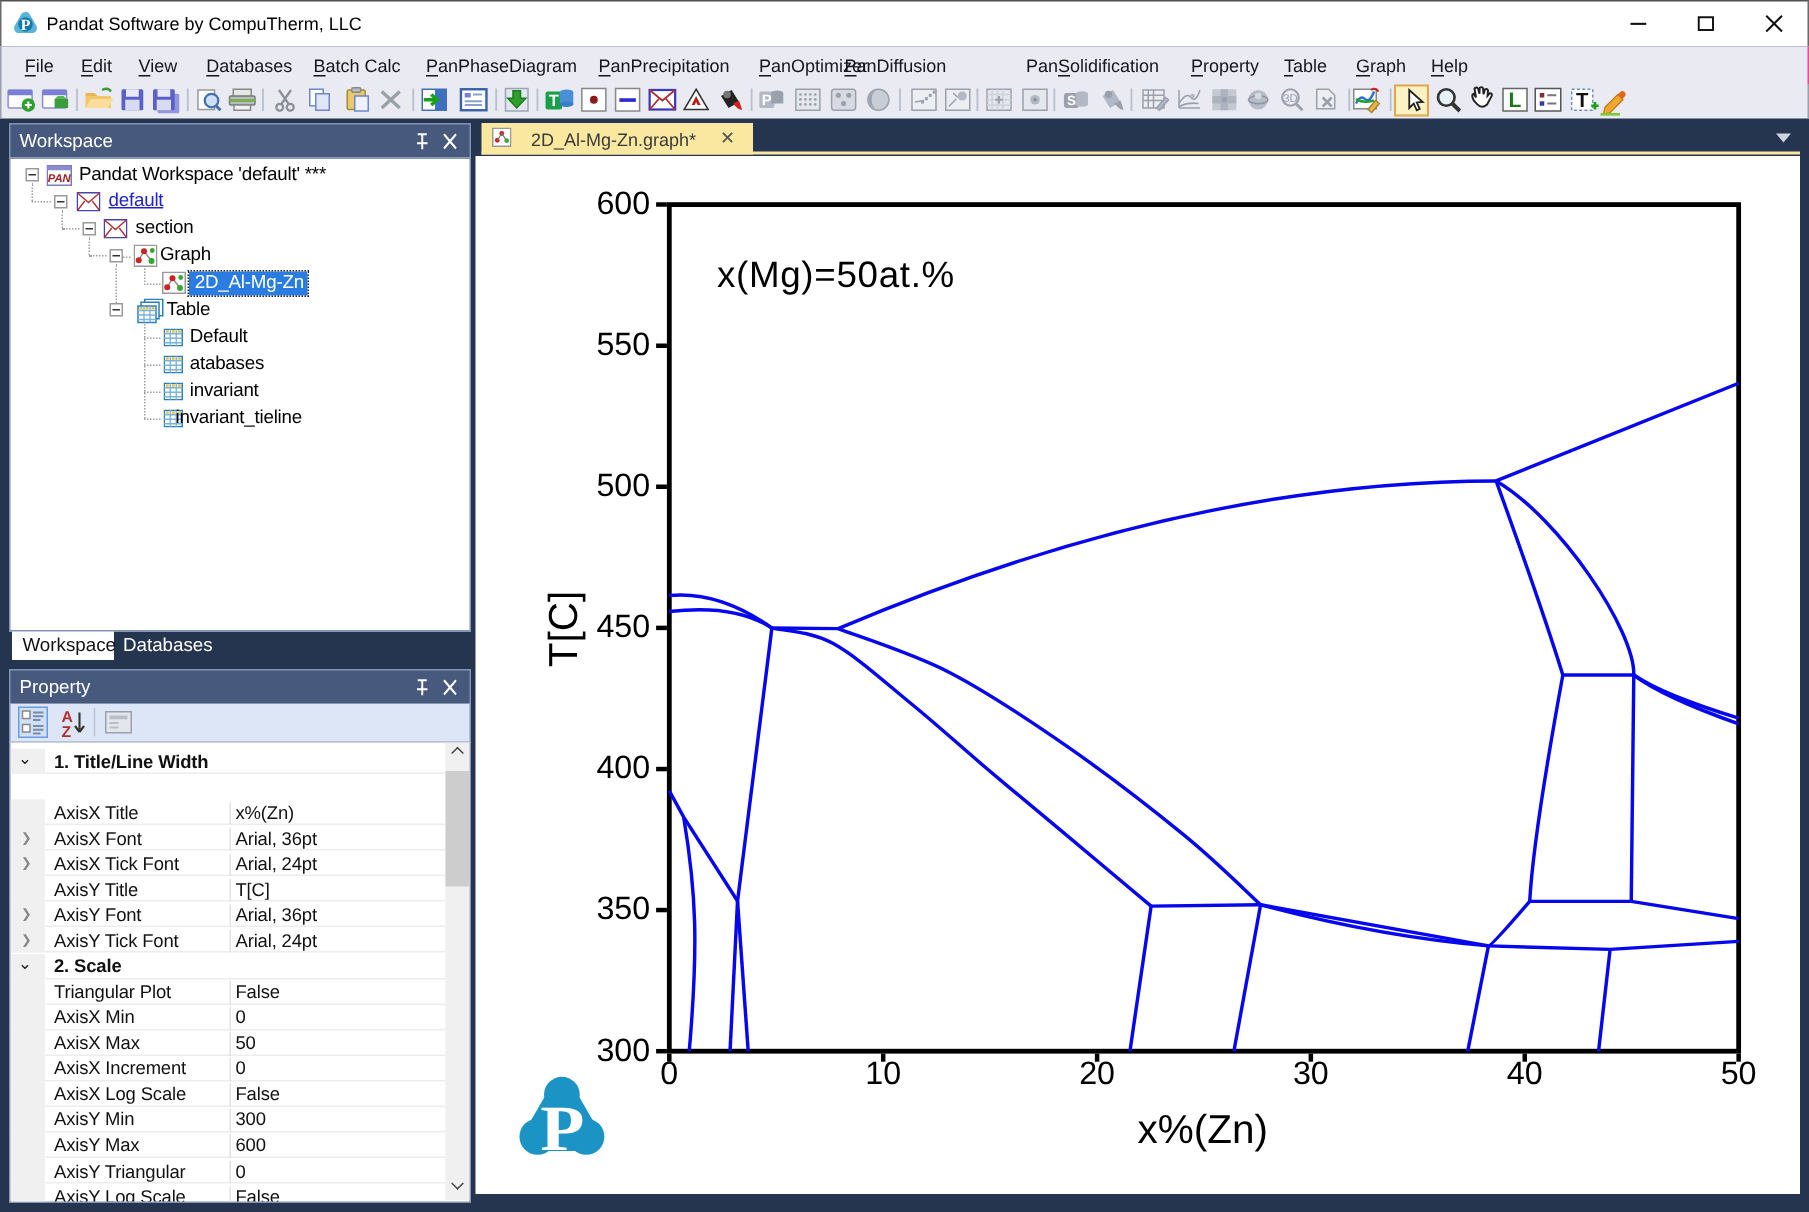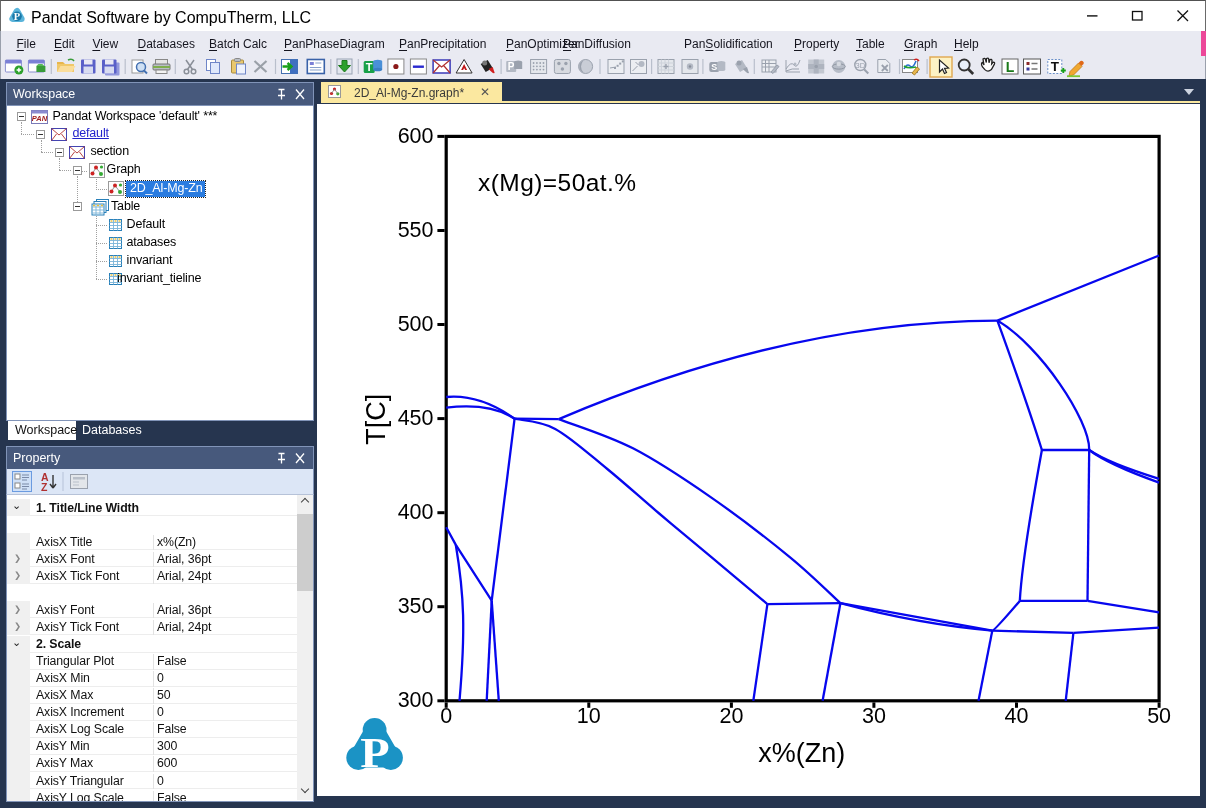--- a/index.html
+++ b/index.html
@@ -1,20 +1,20 @@
 <!DOCTYPE html>
 <html><head><meta charset="utf-8"><style>
 *{margin:0;padding:0;box-sizing:border-box;}
 html,body{width:1206px;height:808px;overflow:hidden;}
 body{position:relative;font-family:"Liberation Sans",sans-serif;background:#26354f;}
 .abs{position:absolute;}
 
 #titlebar{left:0;top:0;width:1206px;height:31px;background:#fff;border-top:1px solid #515151;border-left:1px solid #6a6a6a;border-right:1px solid #6a6a6a;}
-#title-text{left:31px;top:8.5px;font-size:16px;color:#000;}
-#menubar{left:0;top:31px;width:1206px;height:25px;background:#e9eaf2;border-left:1px solid #9aa0ac;border-right:5px solid #ec4899;}
+#title-text{left:31px;top:8.5px;font-size:12px;color:#000;}
+#menubar{left:0;top:31px;width:1206px;height:25px;background:#e9eaf2;border-left:1px solid #9aa0ac;border-right:1px solid #ec4899;}
 .mi{position:absolute;top:5.5px;font-size:12px;color:#15151f;}
 .mi u{text-decoration:underline;text-underline-offset:2px;}
 #toolbar{left:0;top:56px;width:1206px;height:23px;background:#e9eaf2;border-left:1px solid #9aa0ac;border-right:1px solid #9aa0ac;}
 
 #wspanel{left:6px;top:82px;width:308px;height:358px;}
 .phead{position:absolute;left:0;top:0;width:100%;height:23px;background:#47597c;border:1px solid #8194b8;border-bottom:none;}
 .phead .cap{position:absolute;left:6px;top:4px;font-size:12.5px;color:#fff;}
 #tree{left:0;top:23px;width:308px;height:316px;background:#fff;border:1px solid #8194b8;}
 .trow{position:absolute;font-size:12.5px;letter-spacing:-0.15px;color:#000;white-space:nowrap;}
 #wstabs{left:0;top:339px;width:308px;height:19px;}
@@ -378,20 +378,25 @@
 <div class="pexp">❯</div>
 <div class="pname">AxisX Font</div>
         <div class="pval">Arial, 36pt</div>
 </div>
 <div class="prow" style="top:72.2px">
 <div class="pgray"></div>
 <div class="pexp">❯</div>
 <div class="pname">AxisX Tick Font</div>
         <div class="pval">Arial, 24pt</div>
 </div>
+<div class="prow" style="top:89.3px">
+<div class="pgray"></div>
+<div class="pname">AxisY Title</div>
+        <div class="pval">T[C]</div>
+</div>
 <div class="prow" style="top:106.4px">
 <div class="pgray"></div>
 <div class="pexp">❯</div>
 <div class="pname">AxisY Font</div>
         <div class="pval">Arial, 36pt</div>
 </div>
 <div class="prow" style="top:123.4px">
 <div class="pgray"></div>
 <div class="pexp">❯</div>
 <div class="pname">AxisY Tick Font</div>

